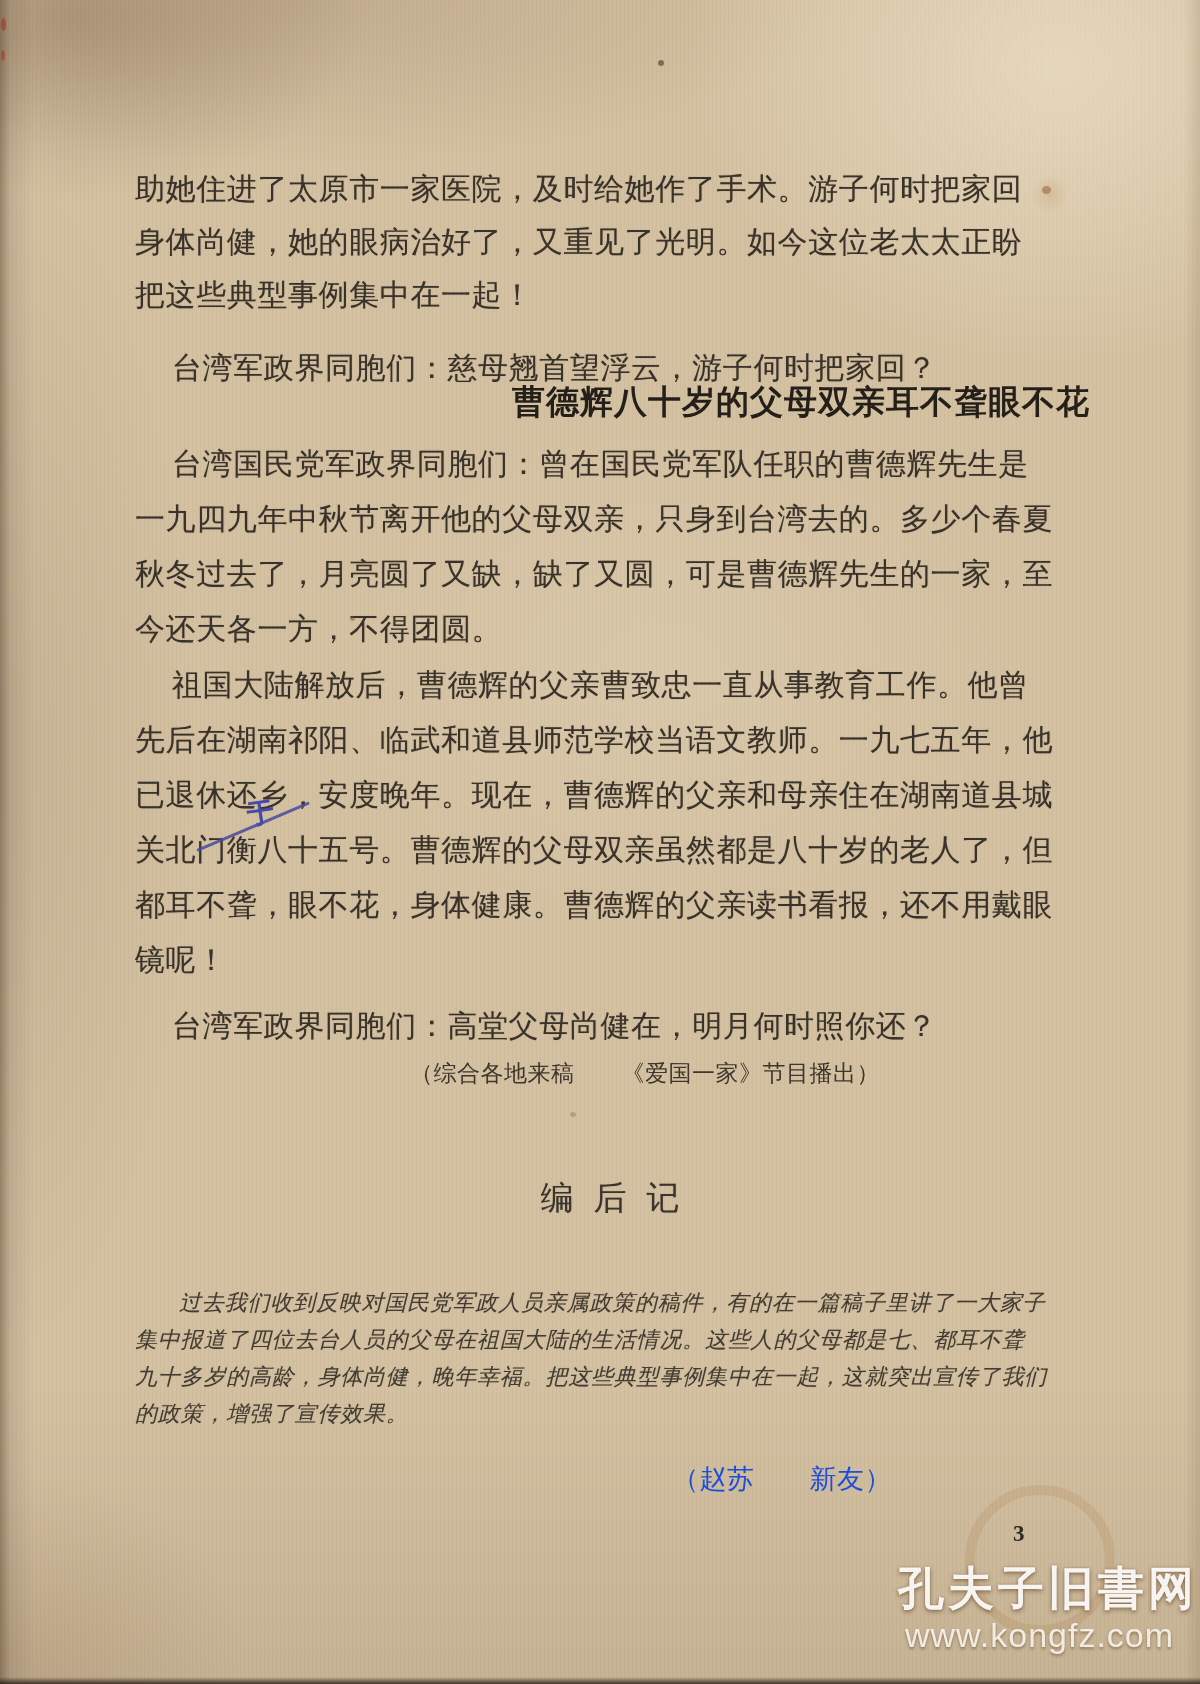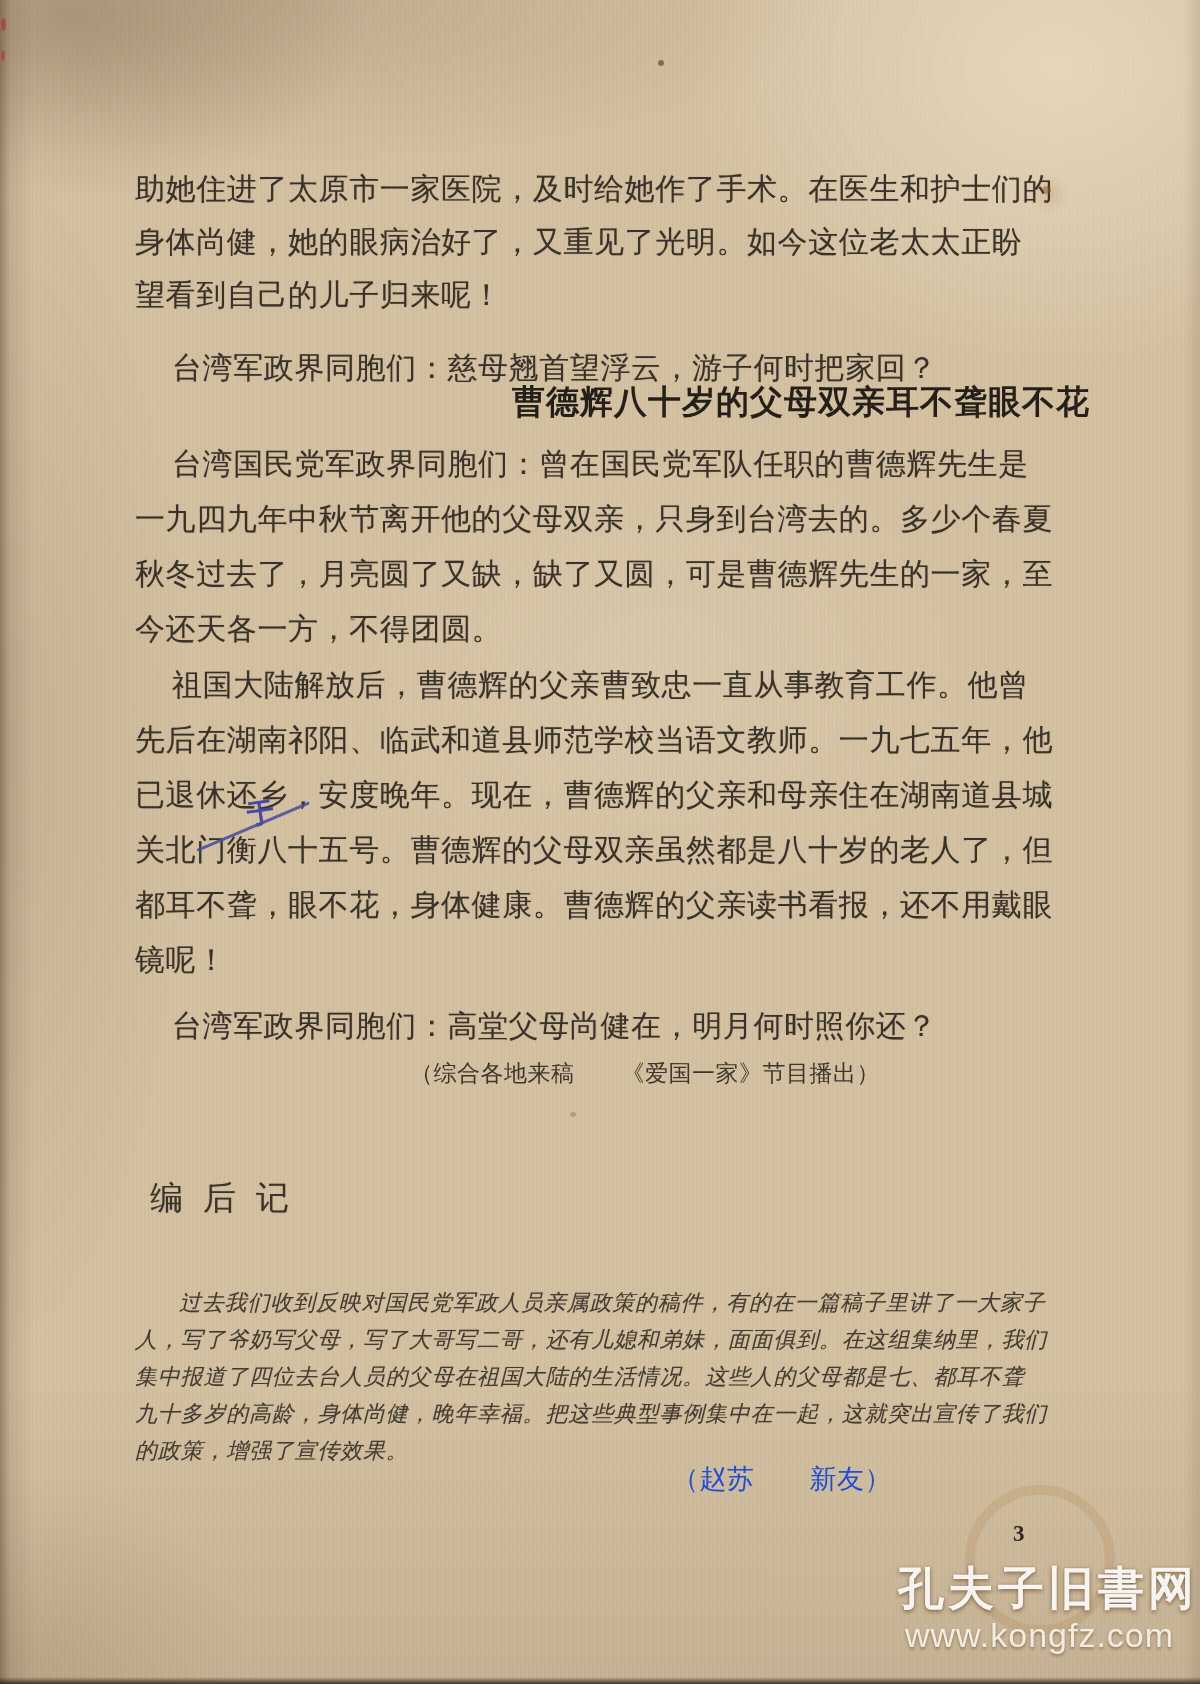--- a/index.html
+++ b/index.html
@@ -29,21 +29,21 @@
   .body-text .line{line-height:55px;white-space:nowrap;}
   .lh53 .line{line-height:53px;}
   .indent{text-indent:37px;}
   .slogan{left:135px;width:905px;color:#38322a;font-size:30px;letter-spacing:0.6px;
     text-indent:37px;white-space:nowrap;text-shadow:0 0 1px rgba(60,48,35,0.35);margin-top:20px;}
   .heading{
     left:150px;width:940px;text-align:right;color:#241f18;font-size:33px;font-weight:bold;
     font-family:"Liberation Sans",sans-serif;letter-spacing:1px;white-space:nowrap;
   }
   .ps-title{
-    left:150px;width:940px;text-align:left;color:#3a342c;font-size:33px;letter-spacing:20px;
+    left:150px;width:940px;text-align:center;color:#3a342c;font-size:33px;letter-spacing:20px;
     white-space:nowrap;text-shadow:0 0 1px rgba(60,48,35,0.3);
   }
   .source-note{left:410px;color:#3d362d;font-size:23px;letter-spacing:0.5px;white-space:nowrap;}
   .postscript{
     left:135px;width:905px;color:#423c33;font-size:22px;letter-spacing:0.8px;
     text-shadow:0 0 1px rgba(70,58,42,0.3);
   }
   .postscript .line{line-height:37px;white-space:nowrap;font-style:italic;}
   .postscript .line:first-child{text-indent:44px;}
   .signature{left:672px;color:#1d4ed8;font-size:27px;letter-spacing:0.5px;white-space:nowrap;}
@@ -69,23 +69,23 @@
   .ring-stain{
     left:965px;top:1485px;width:150px;height:150px;border-radius:50%;
     border:10px solid rgba(165,110,55,0.16);box-sizing:border-box;
   }
   .speck{border-radius:50%;}
 </style>
 </head>
 <body>
 
 <div class="abs body-text lh53" style="top:162px">
-  <div class="line">助她住进了太原市一家医院，及时给她作了手术。在医生和护士们的</div>
+  <div class="line">助她住进了太原市一家医院，及时给她作了手术。游子何时把家回</div>
   <div class="line">身体尚健，她的眼病治好了，又重见了光明。如今这位老太太正盼</div>
-  <div class="line">望看到自己的儿子归来呢！</div>
+  <div class="line">把这些典型事例集中在一起！</div>
 </div>
 
 <div class="abs slogan" style="top:328px">台湾军政界同胞们：慈母翘首望浮云，游子何时把家回？</div>
 
 <div class="abs heading" style="top:380px">曹德辉八十岁的父母双亲耳不聋眼不花</div>
 
 <div class="abs body-text" style="top:436px">
   <div class="line indent">台湾国民党军政界同胞们：曾在国民党军队任职的曹德辉先生是</div>
   <div class="line">一九四九年中秋节离开他的父母双亲，只身到台湾去的。多少个春夏</div>
   <div class="line">秋冬过去了，月亮圆了又缺，缺了又圆，可是曹德辉先生的一家，至</div>
@@ -105,21 +105,20 @@
 <div class="abs hand-slash"></div>
 
 <div class="abs slogan" style="top:986px">台湾军政界同胞们：高堂父母尚健在，明月何时照你还？</div>
 
 <div class="abs source-note" style="top:1058px">（综合各地来稿　　《爱国一家》节目播出）</div>
 
 <div class="abs ps-title" style="top:1176px">编后记</div>
 
 <div class="abs postscript" style="top:1284px">
   <div class="line">过去我们收到反映对国民党军政人员亲属政策的稿件，有的在一篇稿子里讲了一大家子</div>
-  <div class="line">人，写了爷奶写父母，写了大哥写二哥，还有儿媳和弟妹，面面俱到。在这组集纳里，我们</div>
   <div class="line">集中报道了四位去台人员的父母在祖国大陆的生活情况。这些人的父母都是七、都耳不聋</div>
   <div class="line">九十多岁的高龄，身体尚健，晚年幸福。把这些典型事例集中在一起，这就突出宣传了我们</div>
   <div class="line">的政策，增强了宣传效果。</div>
 </div>
 
 <div class="abs signature" style="top:1461px">（赵苏　　新友）</div>
 
 <div class="abs page-number">3</div>
 
 <div class="abs ring-stain"></div>

